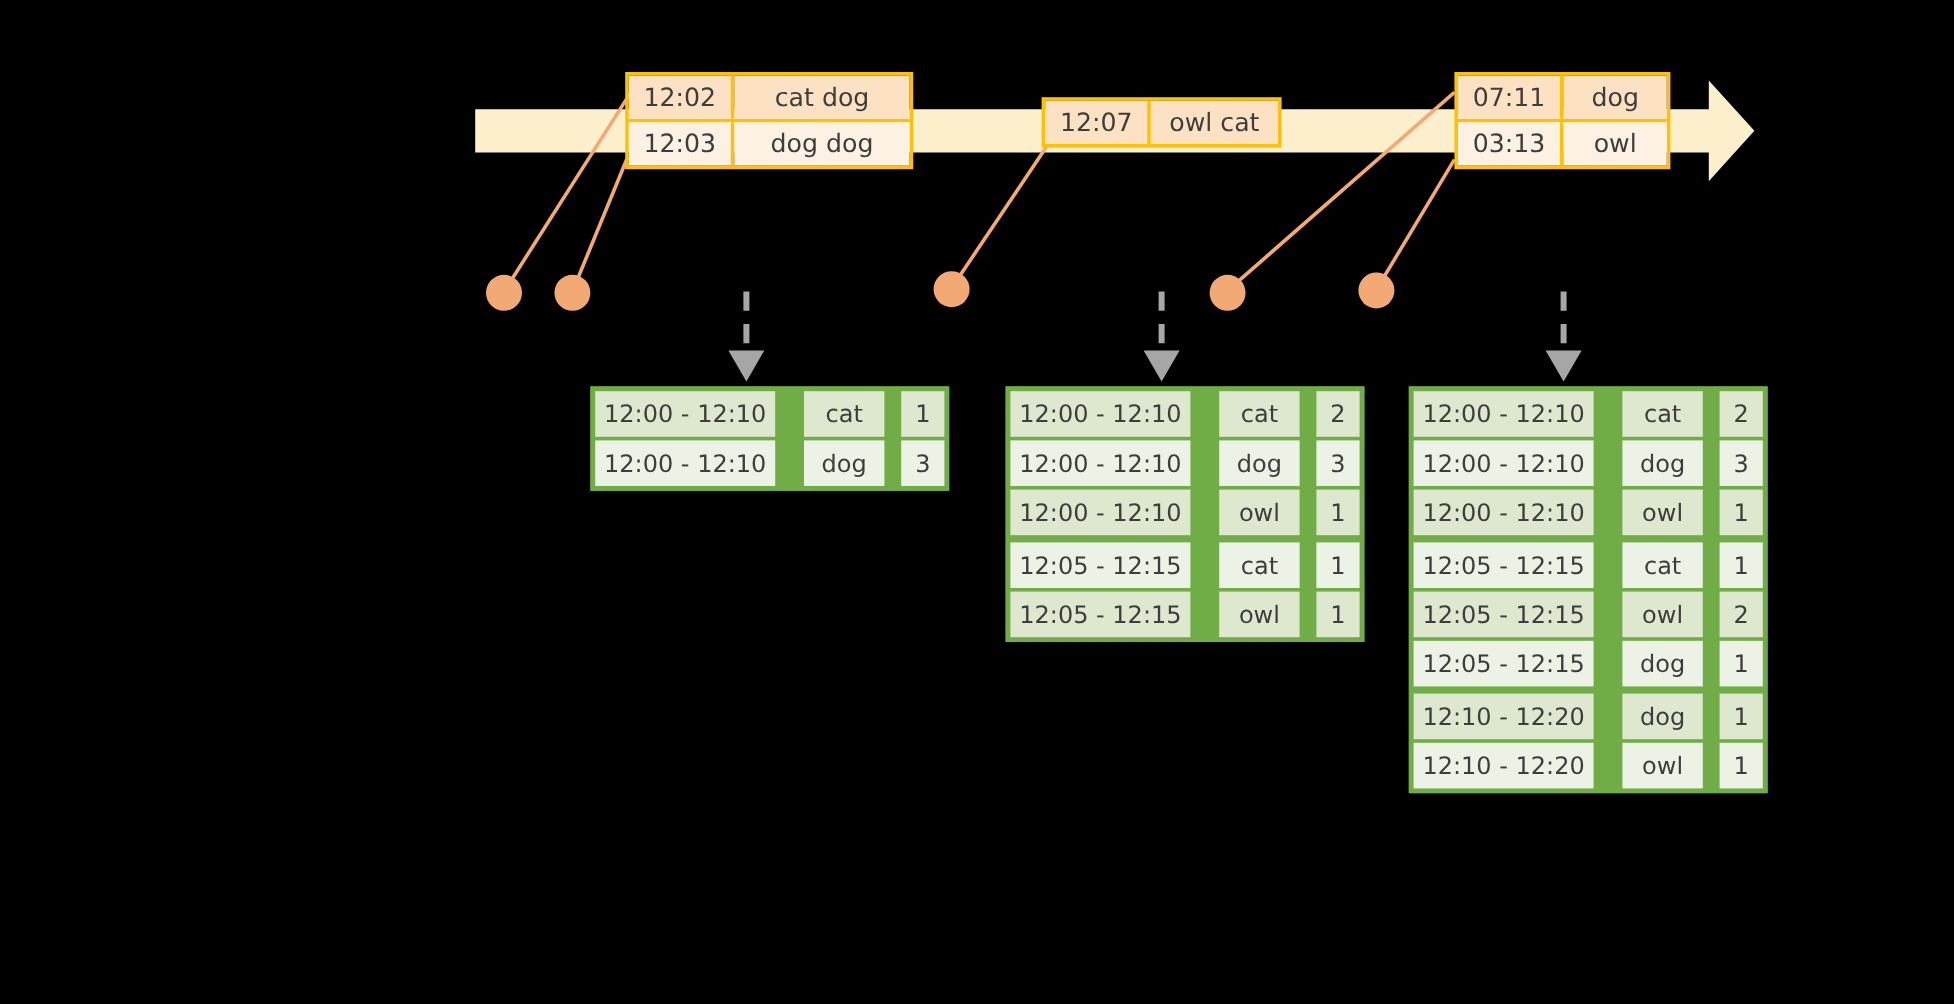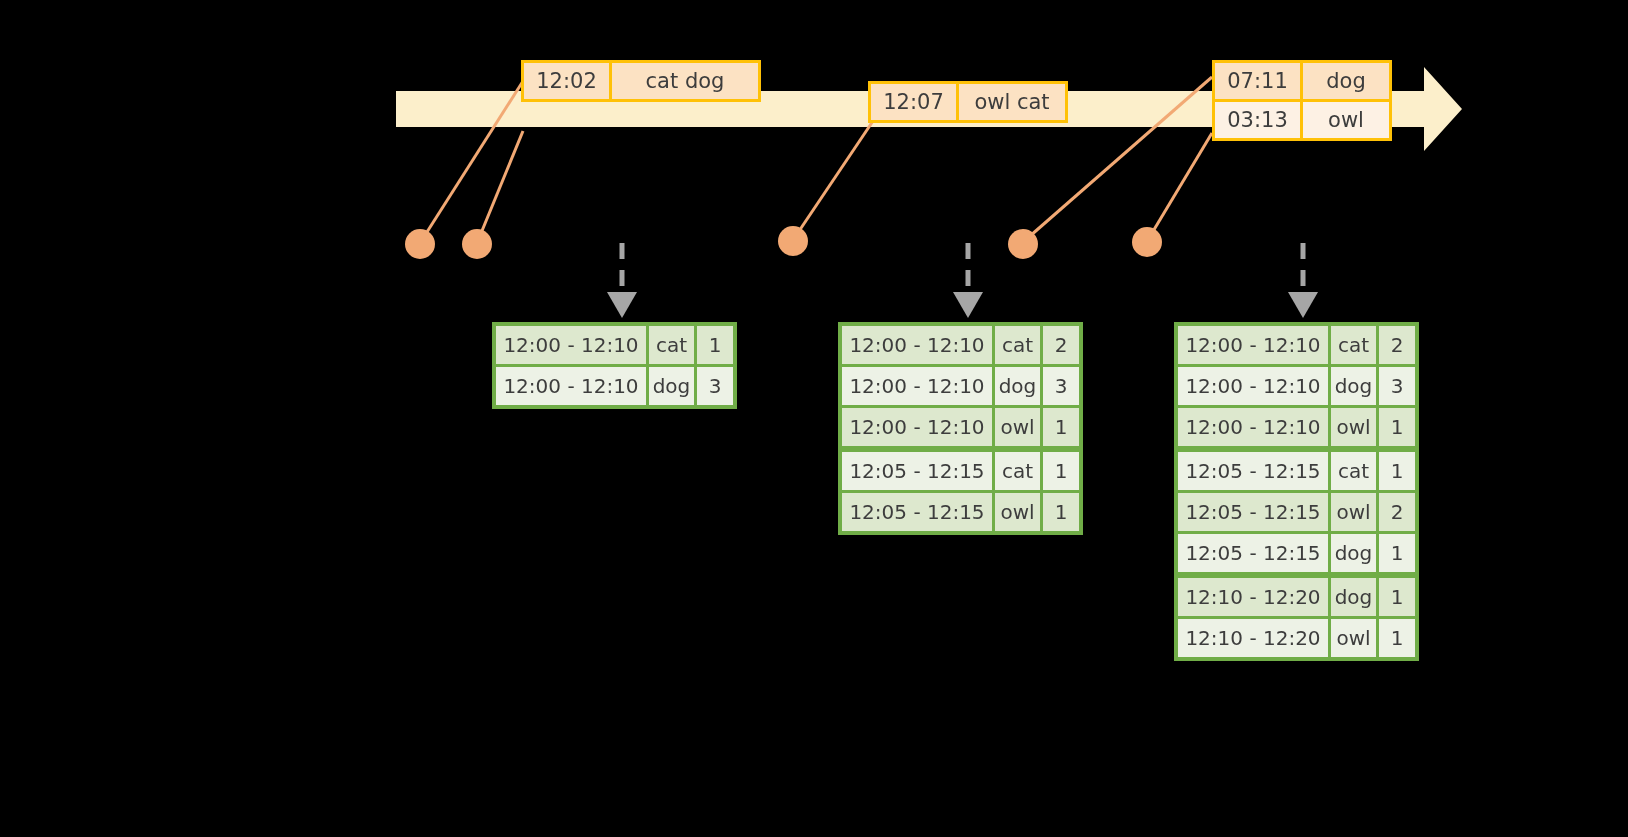--- a/index.html
+++ b/index.html
@@ -25,30 +25,30 @@
     white-space:nowrap;
   }
   .shade-a .evt-time,.shade-a .evt-words{background:#FCE2C3;}
   .shade-b .evt-time,.shade-b .evt-words{background:#FDF1E4;}
 
   
   .res-table{
     position:absolute;border:4px solid #70AD47;box-sizing:border-box;
     display:flex;flex-direction:column;background:#70AD47;
   }
-  .res-row{display:flex;align-items:stretch;}
+  .res-row{display:flex;align-items:stretch;gap:11px;}
   .res-row + .res-row{margin-top:3px;}
   .res-row.grp-start{margin-top:6px;}
   .res-cell{
     font-size:20px;color:#3d3d3d;display:flex;align-items:center;
     justify-content:center;padding:7px 0;box-sizing:border-box;
     white-space:nowrap;
   }
   .res-cell.c-window{width:150px;}
-  .res-cell.c-word{width:45px;margin-left:3px;}
+  .res-cell.c-word{width:67px;margin-left:13px;}
   .res-cell.c-count{width:36px;margin-left:3px;}
   .rshade-a .res-cell{background:#DDE8CE;}
   .rshade-b .res-cell{background:#EDF2E6;}
 </style>
 </head>
 <body>
 
 <div id="stage">
 
   <svg id="svg-layer" viewBox="0 0 1628 837" xmlns="http://www.w3.org/2000/svg">
@@ -80,20 +80,24 @@
       <path d="M 607 292 L 637 292 L 622 318 Z"></path>
       <path d="M 953 292 L 983 292 L 968 318 Z"></path>
       <path d="M 1288 292 L 1318 292 L 1303 318 Z"></path>
     </g>
   </svg>
 
   <div class="evt-group" id="evt-group-0" style="left:521px;top:60px;width:240px;">
       <div class="evt-row shade-a">
         <div class="evt-time">12:02</div>
         <div class="evt-words">cat dog</div>
+      </div>
+      <div class="evt-row shade-b">
+        <div class="evt-time">12:03</div>
+        <div class="evt-words">dog dog</div>
       </div>
     </div>
   <div class="evt-group" id="evt-group-1" style="left:868px;top:81px;width:200px;text-align:right;">
       <div class="evt-row shade-a">
         <div class="evt-time">12:07</div>
         <div class="evt-words">owl cat</div>
       </div>
     </div>
   <div class="evt-group" id="evt-group-2" style="left:1212px;top:60px;width:180px;">
       <div class="evt-row shade-a">

